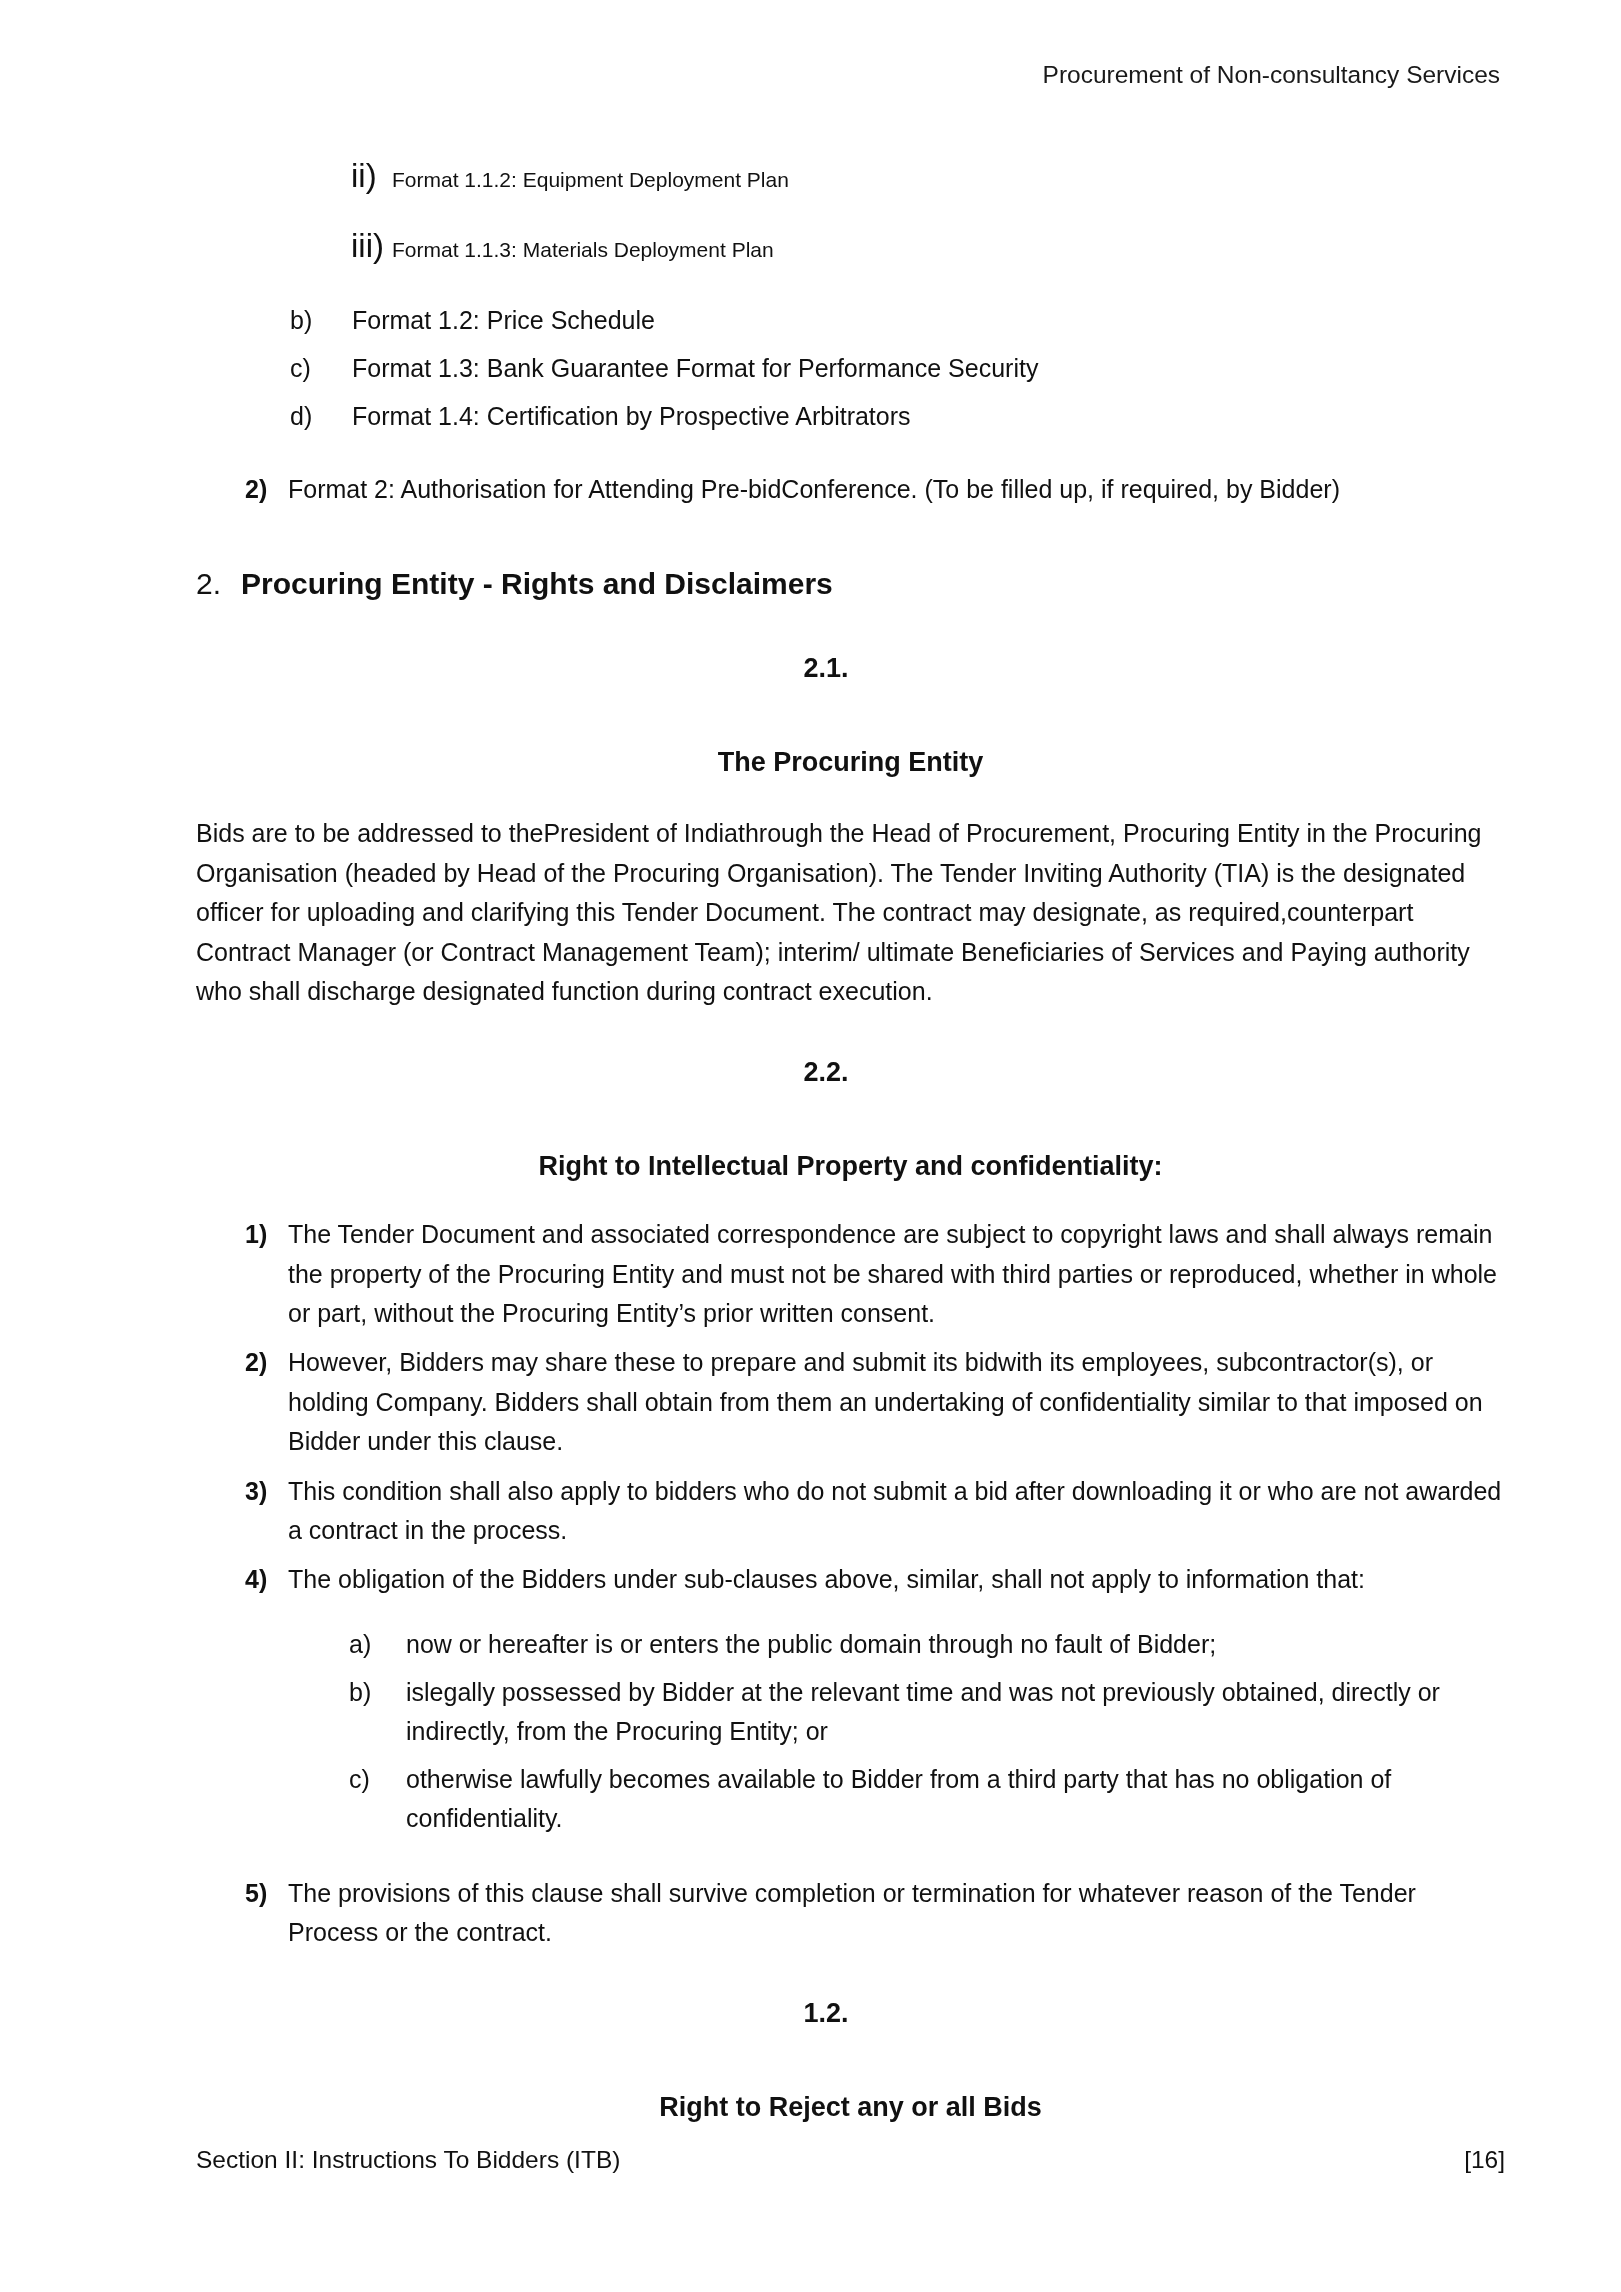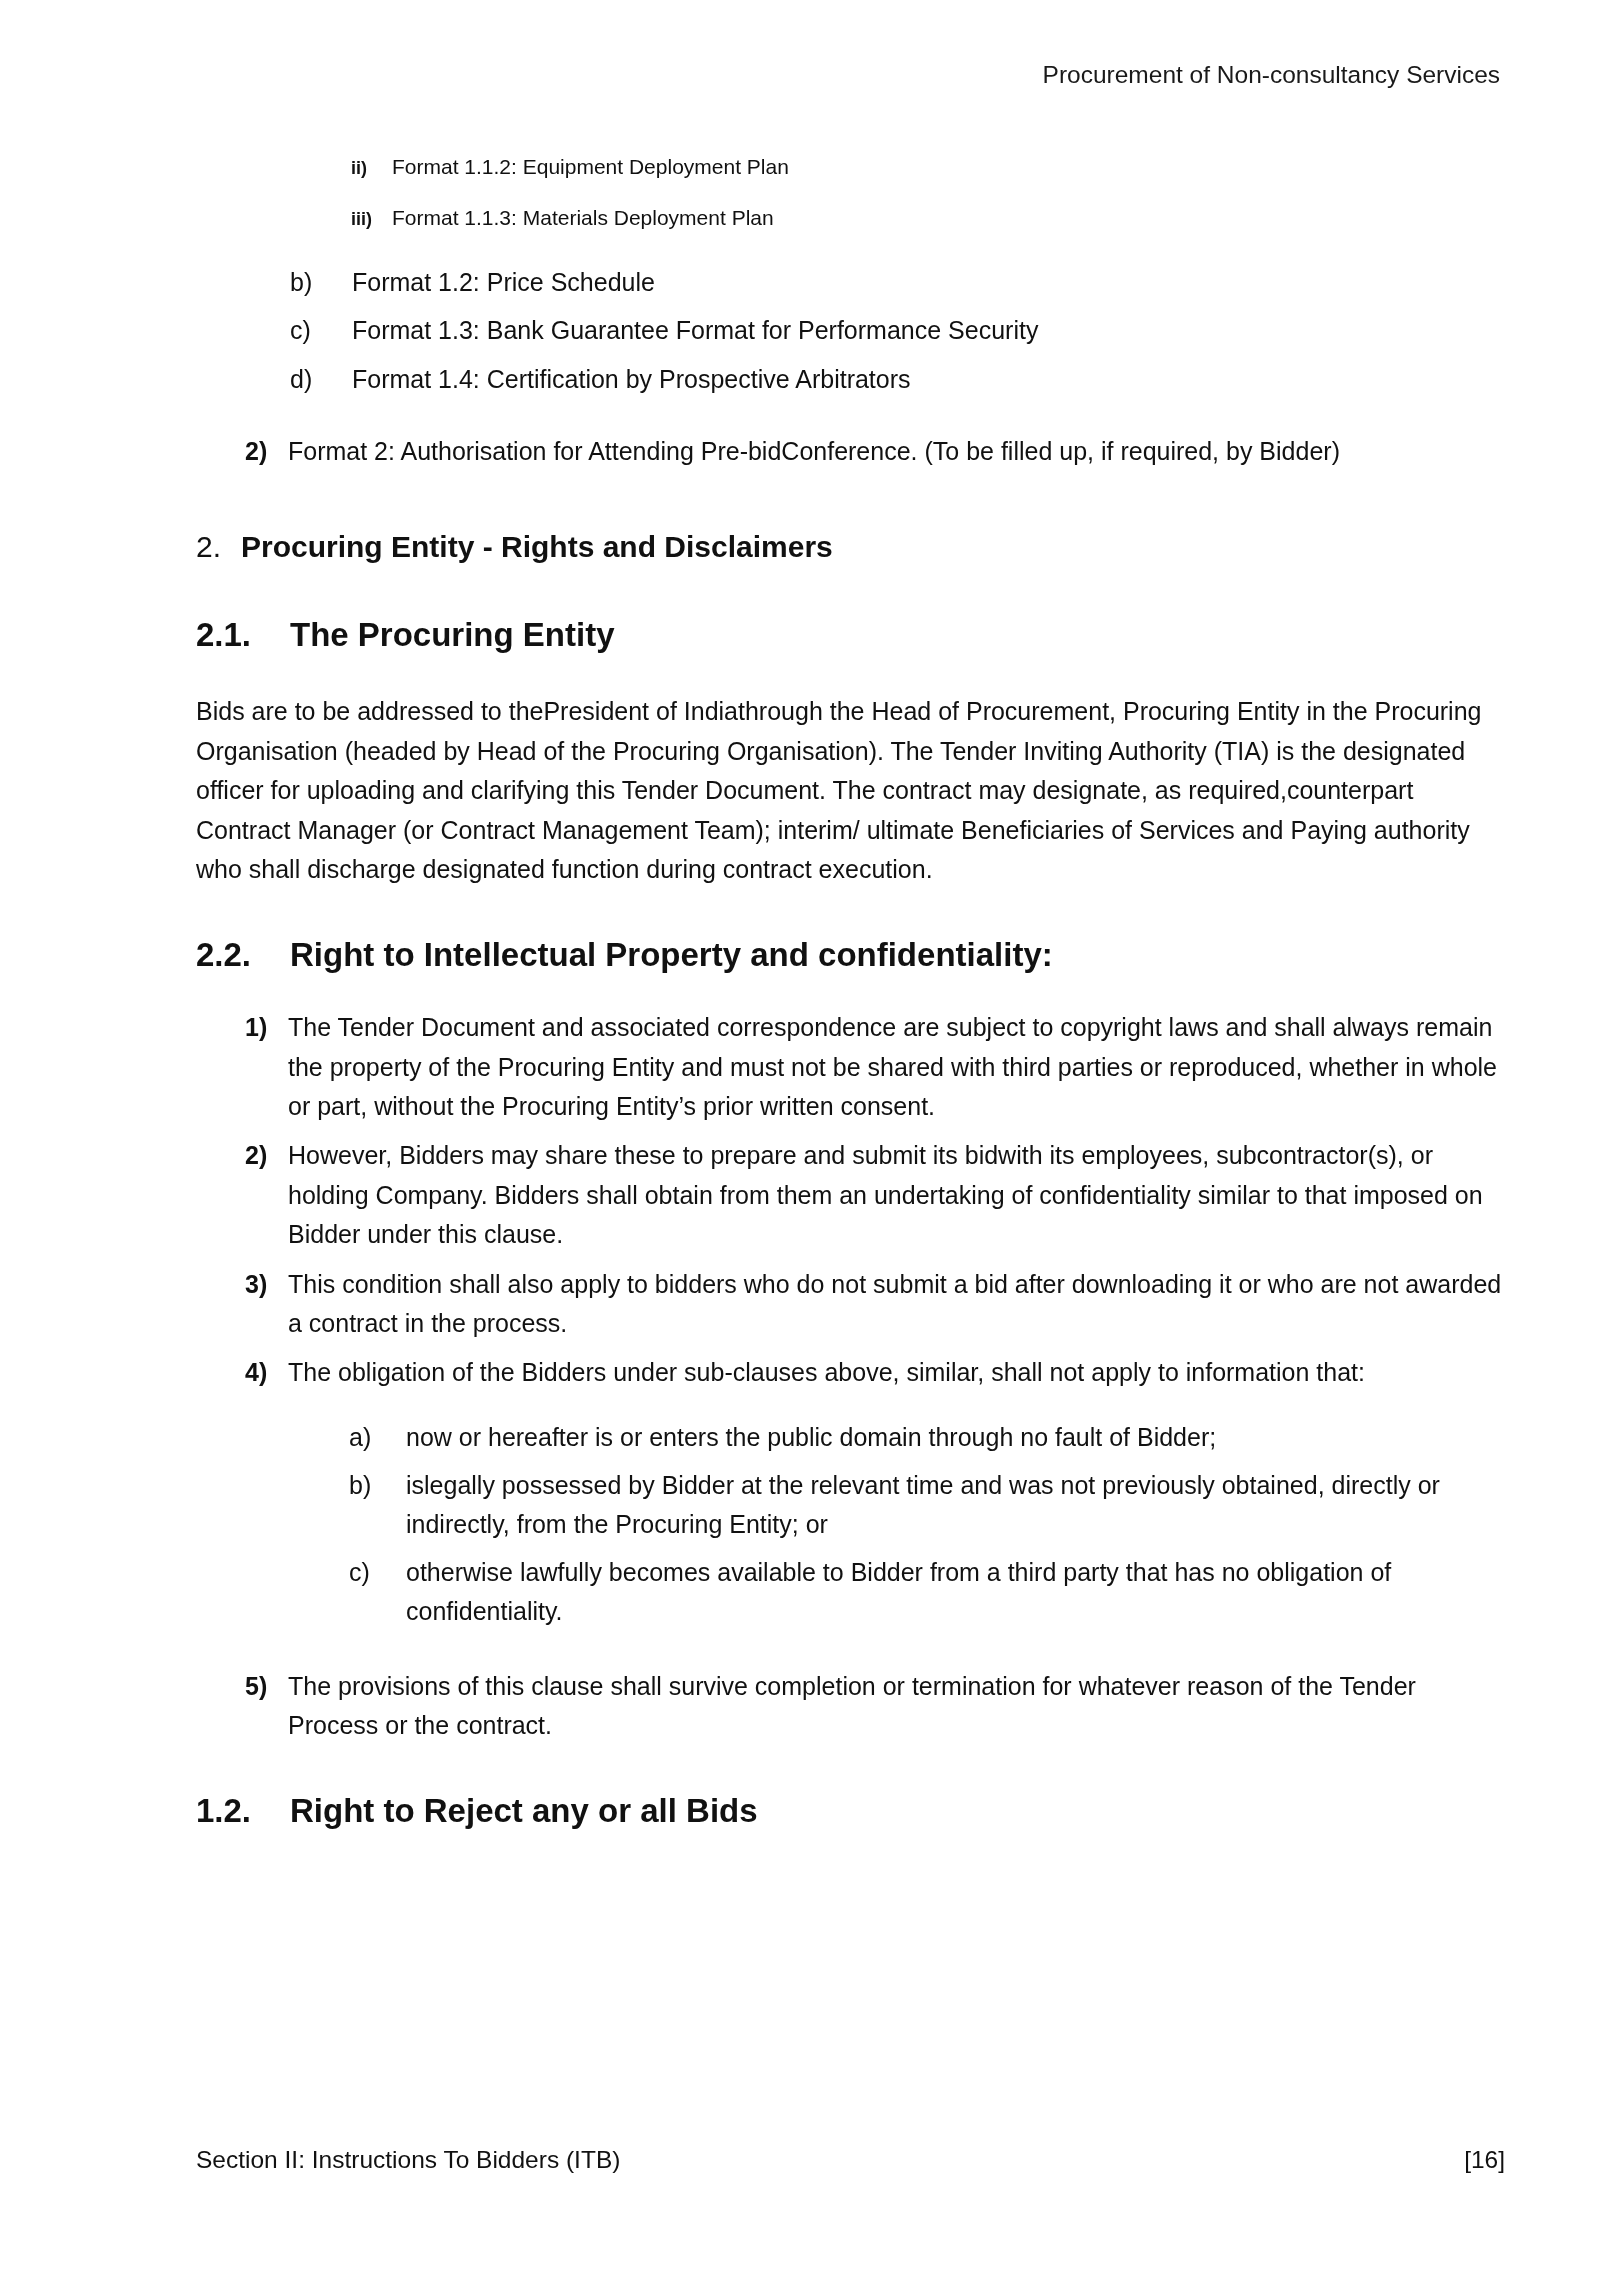--- a/index.html
+++ b/index.html
@@ -38,22 +38,22 @@
   
   .roman-list {
     margin: 0 0 0 155px;
   }
   .roman-item {
     display: flex;
     align-items: baseline;
     margin-bottom: 17.6px;
   }
   .roman-marker {
-    font-weight: bold;
-    font-size: 18px;
+    font-weight: normal;
+    font-size: 33px;
     min-width: 41px;
     display: inline-block;
   }
   .roman-text { font-size: 21px; }
 
   
   .alpha-list {
     margin: 29px 0 0 94px;
   }
   .alpha-item {
@@ -92,25 +92,26 @@
     display: flex;
     align-items: baseline;
   }
   h1.section-heading .h-num {
     font-weight: normal;
     width: 45px;
     flex: 0 0 45px;
   }
   h2.sub-heading {
     font-family: "Liberation Sans", sans-serif;
-    font-size: 33px;
+    font-size: 27px;
     font-weight: bold;
     margin: 39px 0 0 0;
     display: flex;
     align-items: center;
+    flex-direction: column;
   }
   h2.sub-heading .h-num {
     width: 94px;
     flex: 0 0 94px;
   }
   p.para {
     margin: 31px 0 0 0;
     text-align: left;
   }
 

